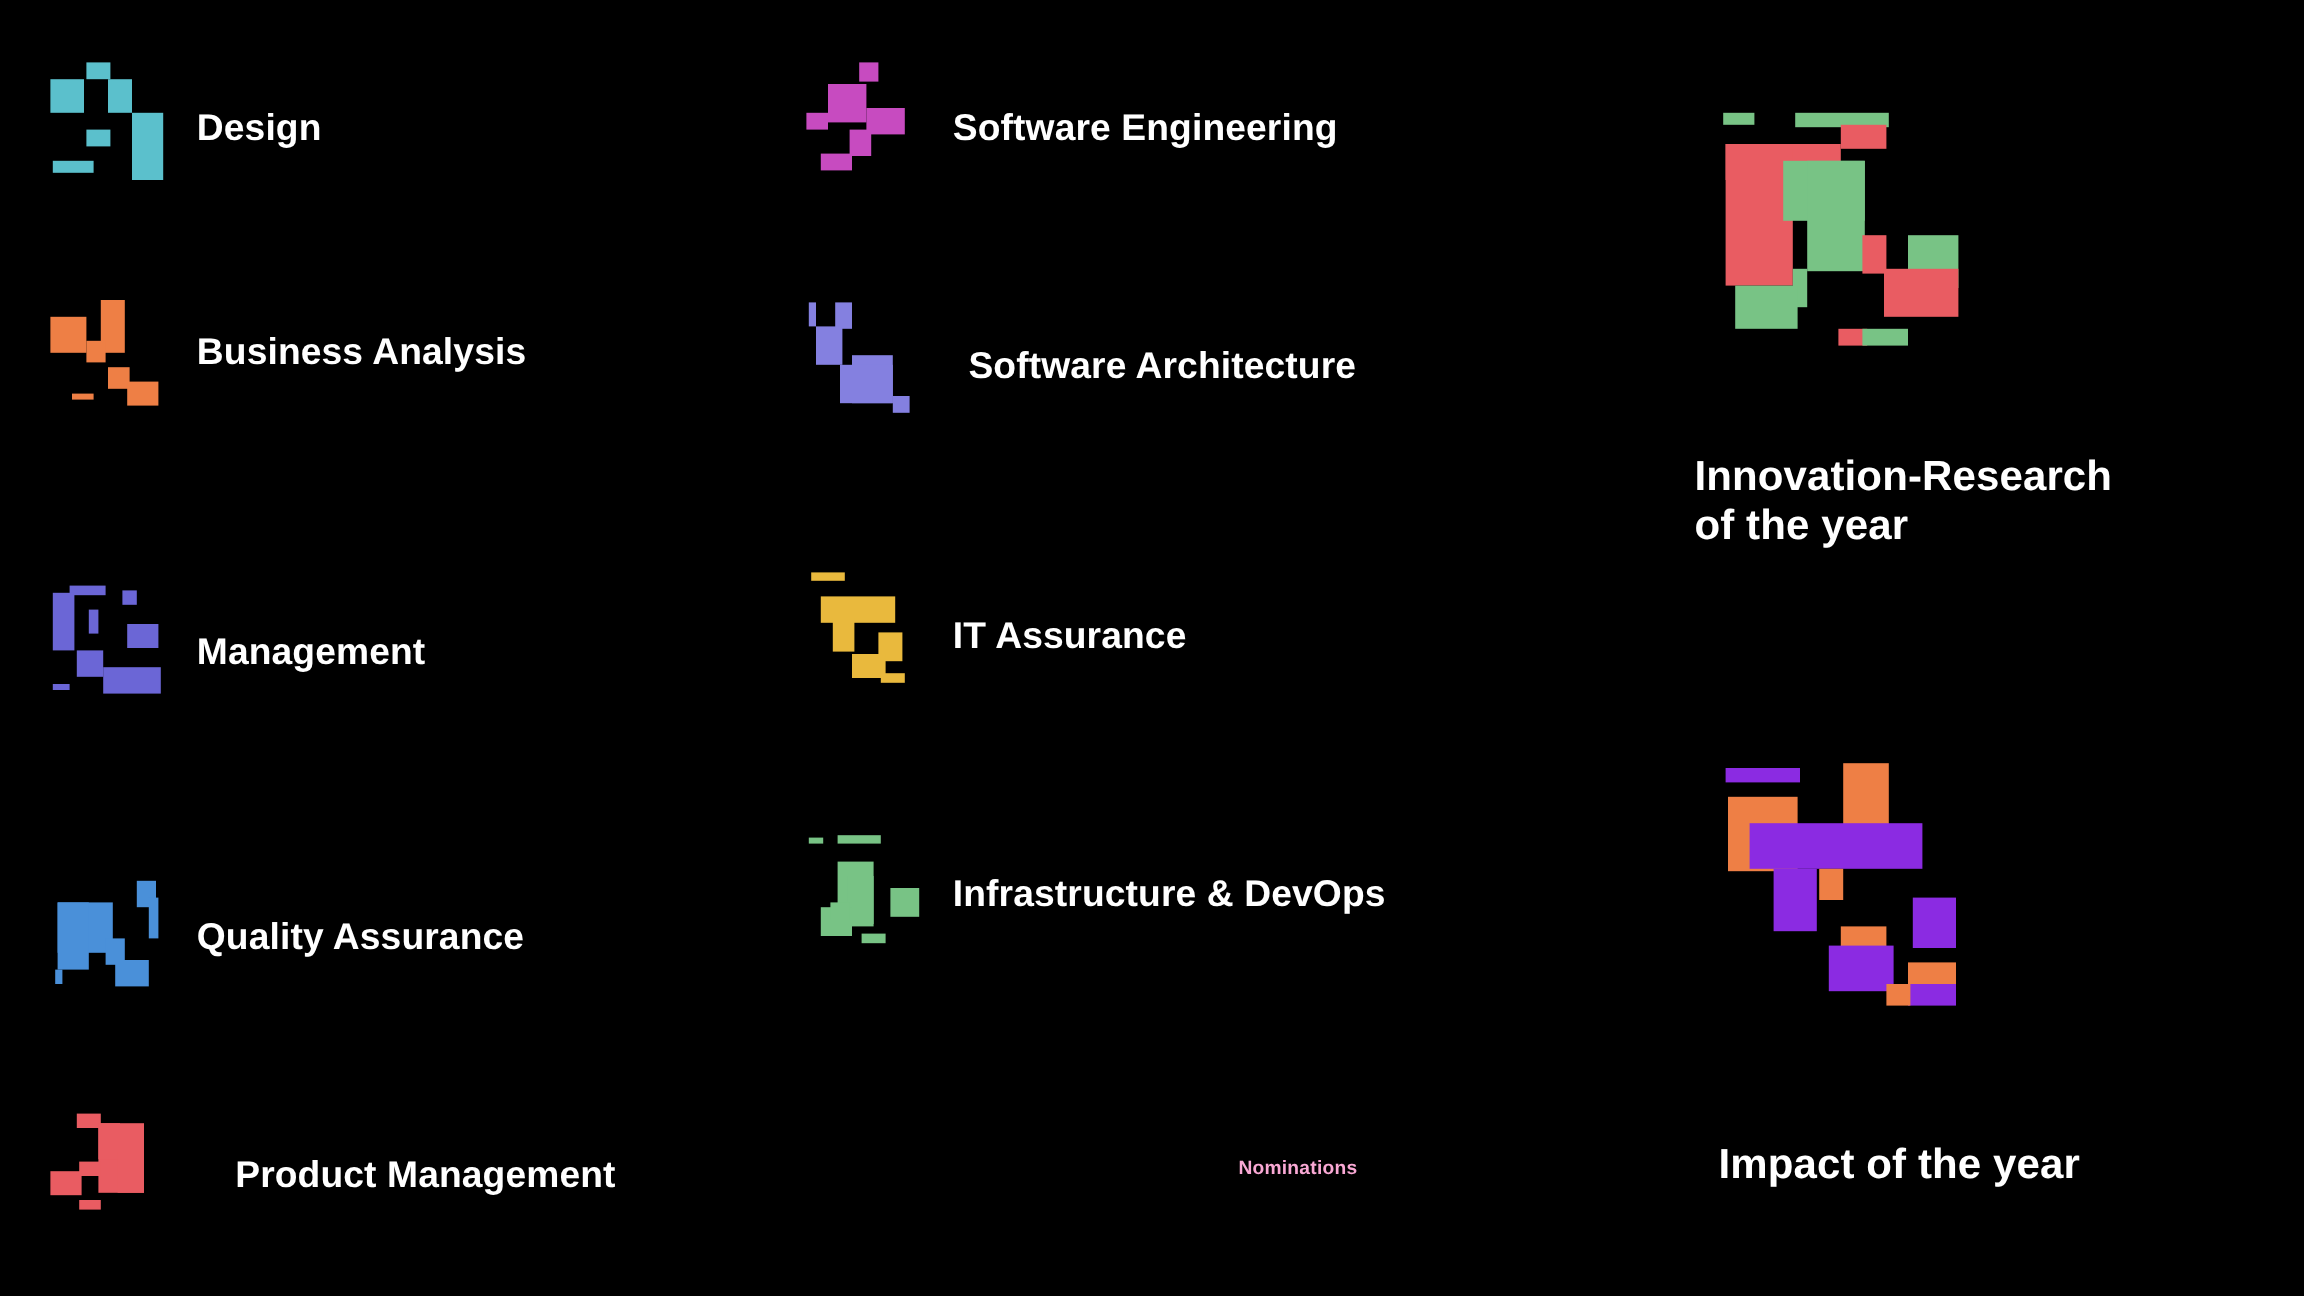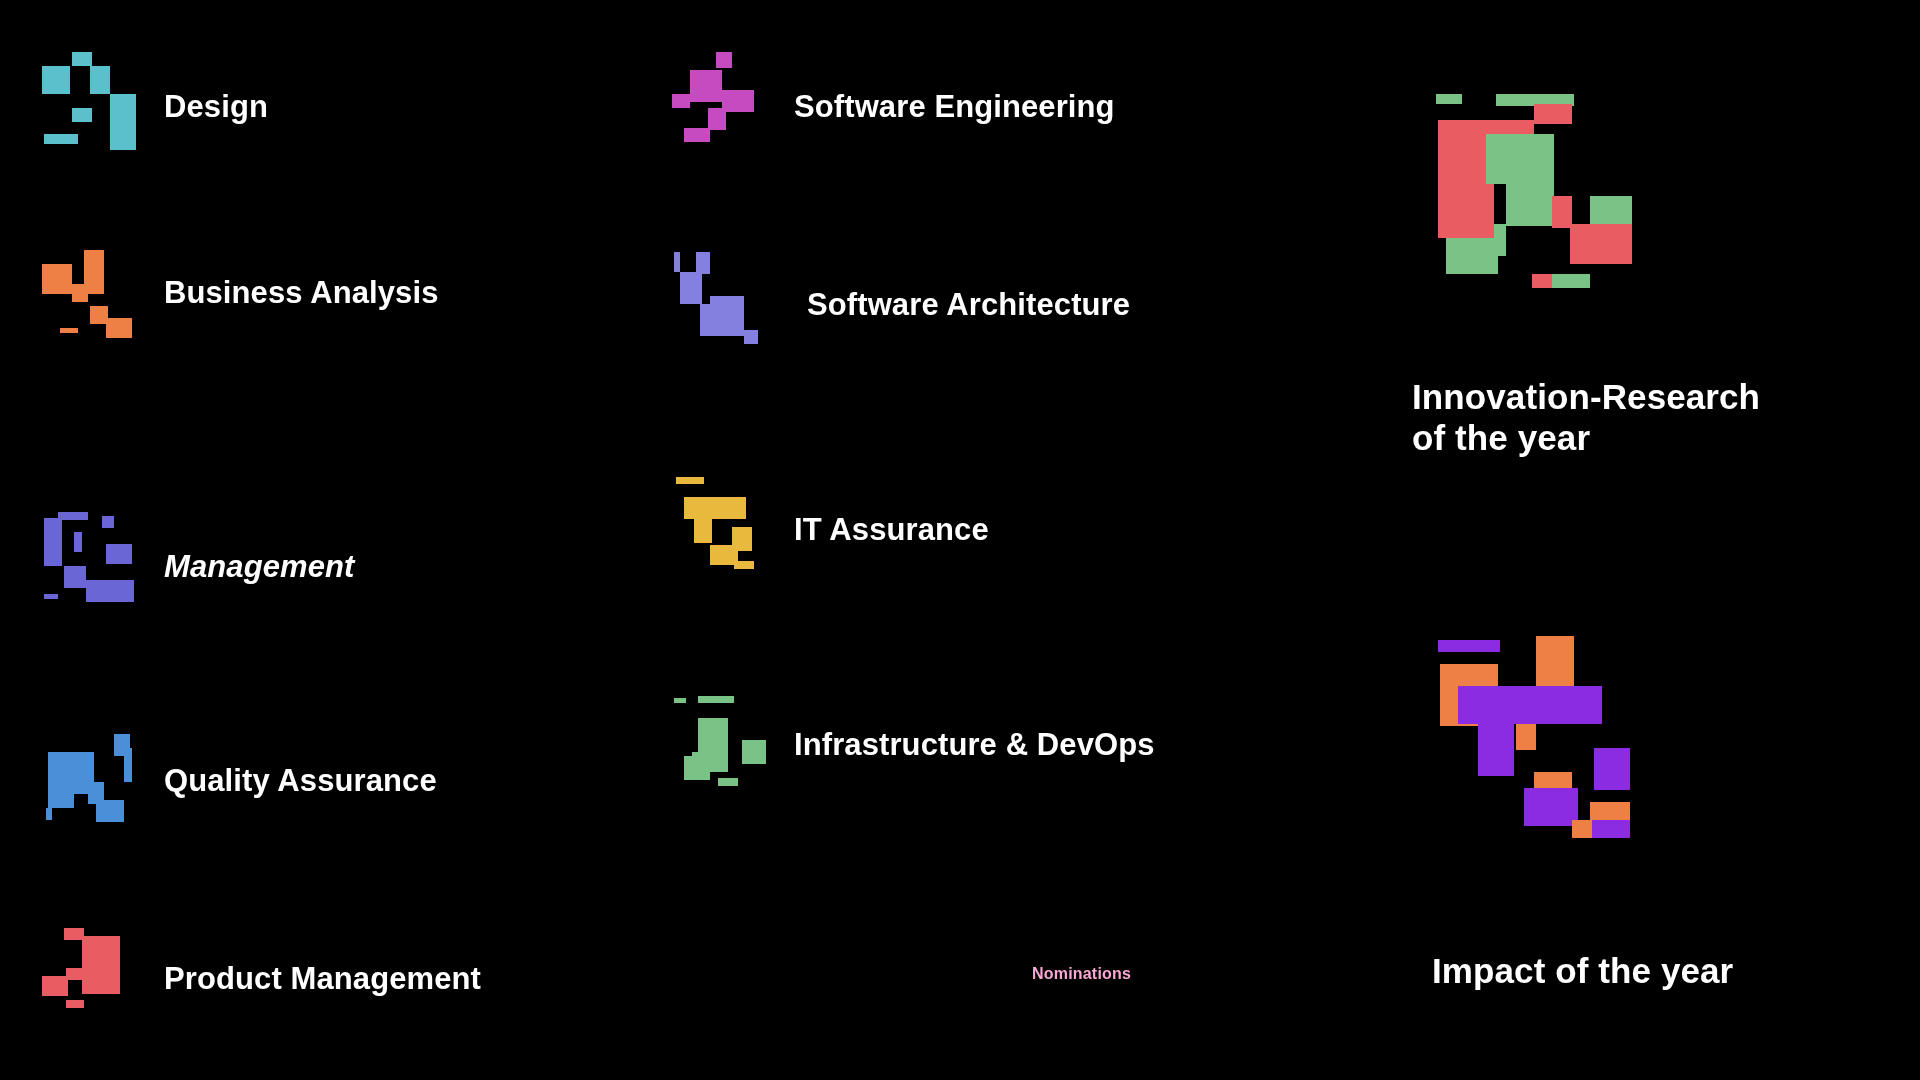--- a/index.html
+++ b/index.html
@@ -102,21 +102,21 @@
         <div class="nom-icon">
           <i style="left: 0px; top: 26px; width: 30px; height: 30px; background: rgb(238, 127, 69);"></i>
           <i style="left: 42px; top: 12px; width: 20px; height: 44px; background: rgb(238, 127, 69);"></i>
           <i style="left: 30px; top: 46px; width: 16px; height: 18px; background: rgb(238, 127, 69);"></i>
           <i style="left: 48px; top: 68px; width: 18px; height: 18px; background: rgb(238, 127, 69);"></i>
           <i style="left: 64px; top: 80px; width: 26px; height: 20px; background: rgb(238, 127, 69);"></i>
           <i style="left: 18px; top: 90px; width: 18px; height: 5px; background: rgb(238, 127, 69);"></i>
         </div>
         <div class="nom-label">Business Analysis</div>
       </div>
-      <div class="nom-item" style="left: 42px; top: 512px; font-style: italic;">
+      <div class="nom-item" style="left: 42px; top: 488px;">
         <div class="nom-icon">
           <i style="left: 16px; top: 0px; width: 30px; height: 8px; background: rgb(107, 102, 214);"></i>
           <i style="left: 2px; top: 6px; width: 18px; height: 48px; background: rgb(107, 102, 214);"></i>
           <i style="left: 32px; top: 20px; width: 8px; height: 20px; background: rgb(107, 102, 214);"></i>
           <i style="left: 60px; top: 4px; width: 12px; height: 12px; background: rgb(107, 102, 214);"></i>
           <i style="left: 64px; top: 32px; width: 26px; height: 20px; background: rgb(107, 102, 214);"></i>
           <i style="left: 22px; top: 54px; width: 22px; height: 22px; background: rgb(107, 102, 214);"></i>
           <i style="left: 44px; top: 68px; width: 48px; height: 22px; background: rgb(107, 102, 214);"></i>
           <i style="left: 2px; top: 82px; width: 14px; height: 5px; background: rgb(107, 102, 214);"></i>
         </div>
@@ -127,21 +127,21 @@
           <i style="left: 6px; top: 26px; width: 46px; height: 42px; background: rgb(74, 144, 217);"></i>
           <i style="left: 6px; top: 26px; width: 26px; height: 56px; background: rgb(74, 144, 217);"></i>
           <i style="left: 72px; top: 8px; width: 16px; height: 22px; background: rgb(74, 144, 217);"></i>
           <i style="left: 82px; top: 22px; width: 8px; height: 34px; background: rgb(74, 144, 217);"></i>
           <i style="left: 46px; top: 56px; width: 16px; height: 22px; background: rgb(74, 144, 217);"></i>
           <i style="left: 54px; top: 74px; width: 28px; height: 22px; background: rgb(74, 144, 217);"></i>
           <i style="left: 4px; top: 82px; width: 6px; height: 12px; background: rgb(74, 144, 217);"></i>
         </div>
         <div class="nom-label">Quality Assurance</div>
       </div>
-      <div class="nom-item" style="left: 42px; top: 924px;">
+      <div class="nom-item" style="left: 42px; top: 924px; gap: 32px;">
         <div class="nom-icon">
           <i style="left: 22px; top: 4px; width: 20px; height: 12px; background: rgb(233, 92, 98);"></i>
           <i style="left: 40px; top: 12px; width: 38px; height: 58px; background: rgb(233, 92, 98);"></i>
           <i style="left: 40px; top: 12px; width: 18px; height: 30px; background: rgb(233, 92, 98);"></i>
           <i style="left: 56px; top: 36px; width: 22px; height: 34px; background: rgb(233, 92, 98);"></i>
           <i style="left: 24px; top: 44px; width: 18px; height: 12px; background: rgb(233, 92, 98);"></i>
           <i style="left: 0px; top: 52px; width: 26px; height: 20px; background: rgb(233, 92, 98);"></i>
           <i style="left: 24px; top: 76px; width: 18px; height: 8px; background: rgb(233, 92, 98);"></i>
         </div>
         <div class="nom-label">Product Management</div>

